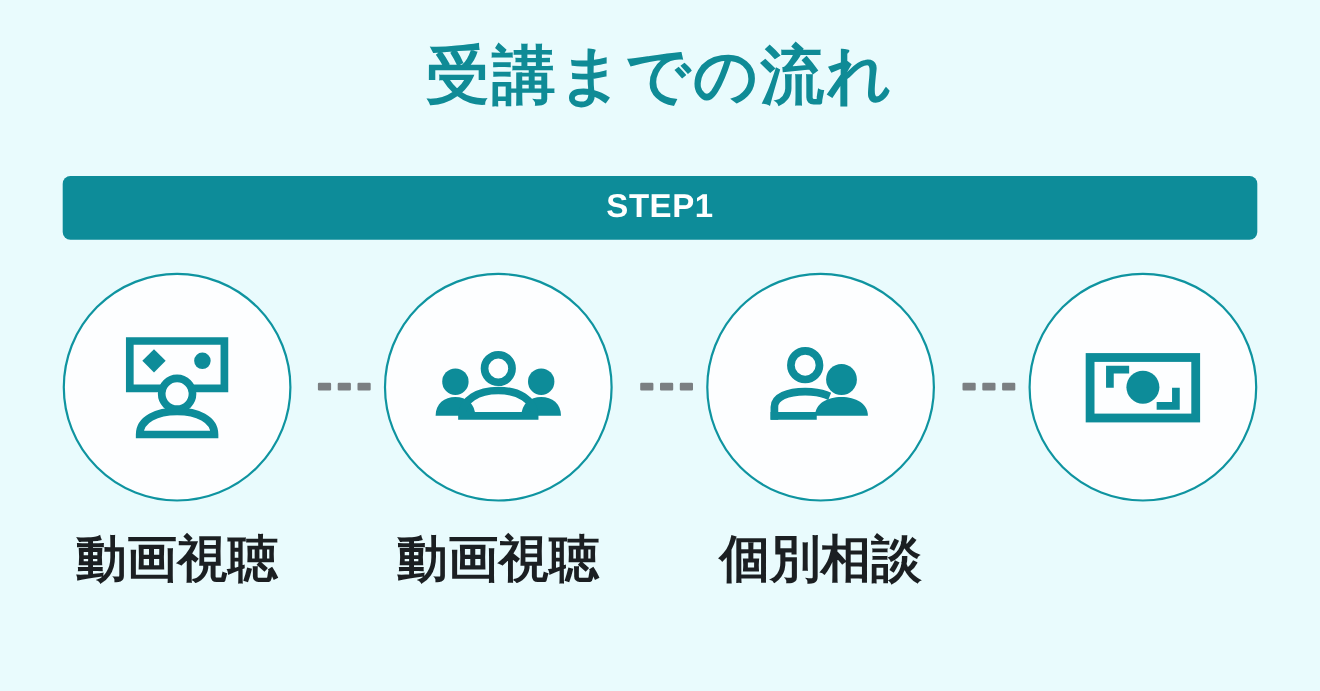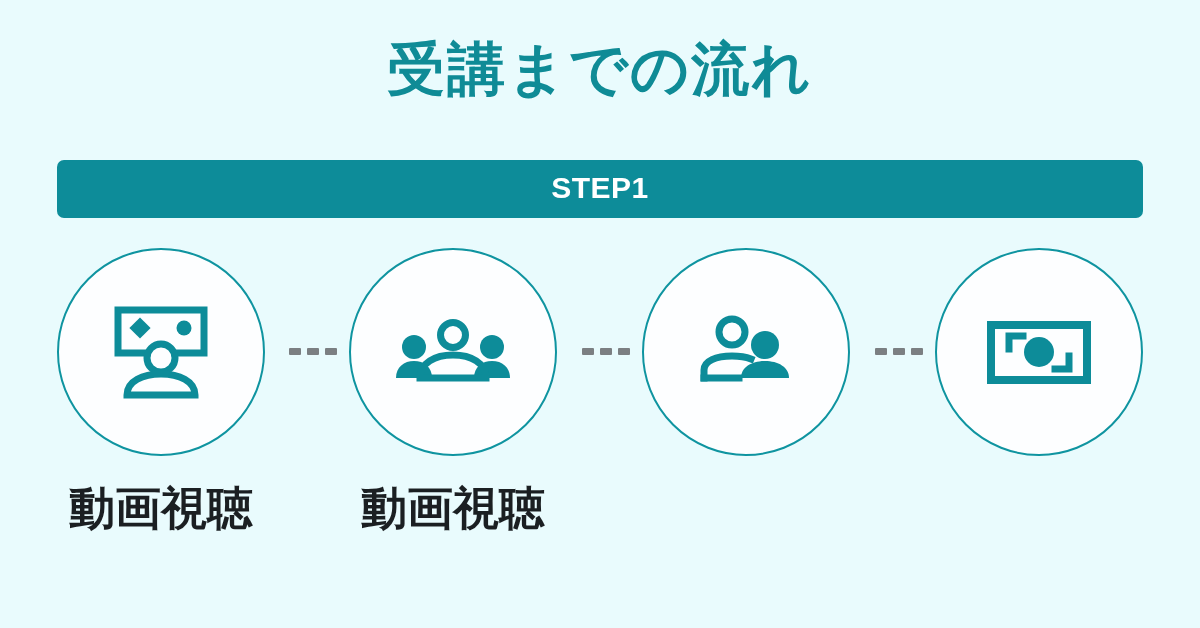--- a/index.html
+++ b/index.html
@@ -242,15 +242,16 @@
       <span class="dash"></span>
       <span class="dash"></span>
       <span class="dash"></span>
     </div>
 
   </div>
 
   <div class="labels">
     <div class="caption c0">動画視聴</div>
     <div class="caption c1">動画視聴</div>
+    <div class="caption c2">個別相談</div>
   </div>
 
 </div>
 
 </body></html>

